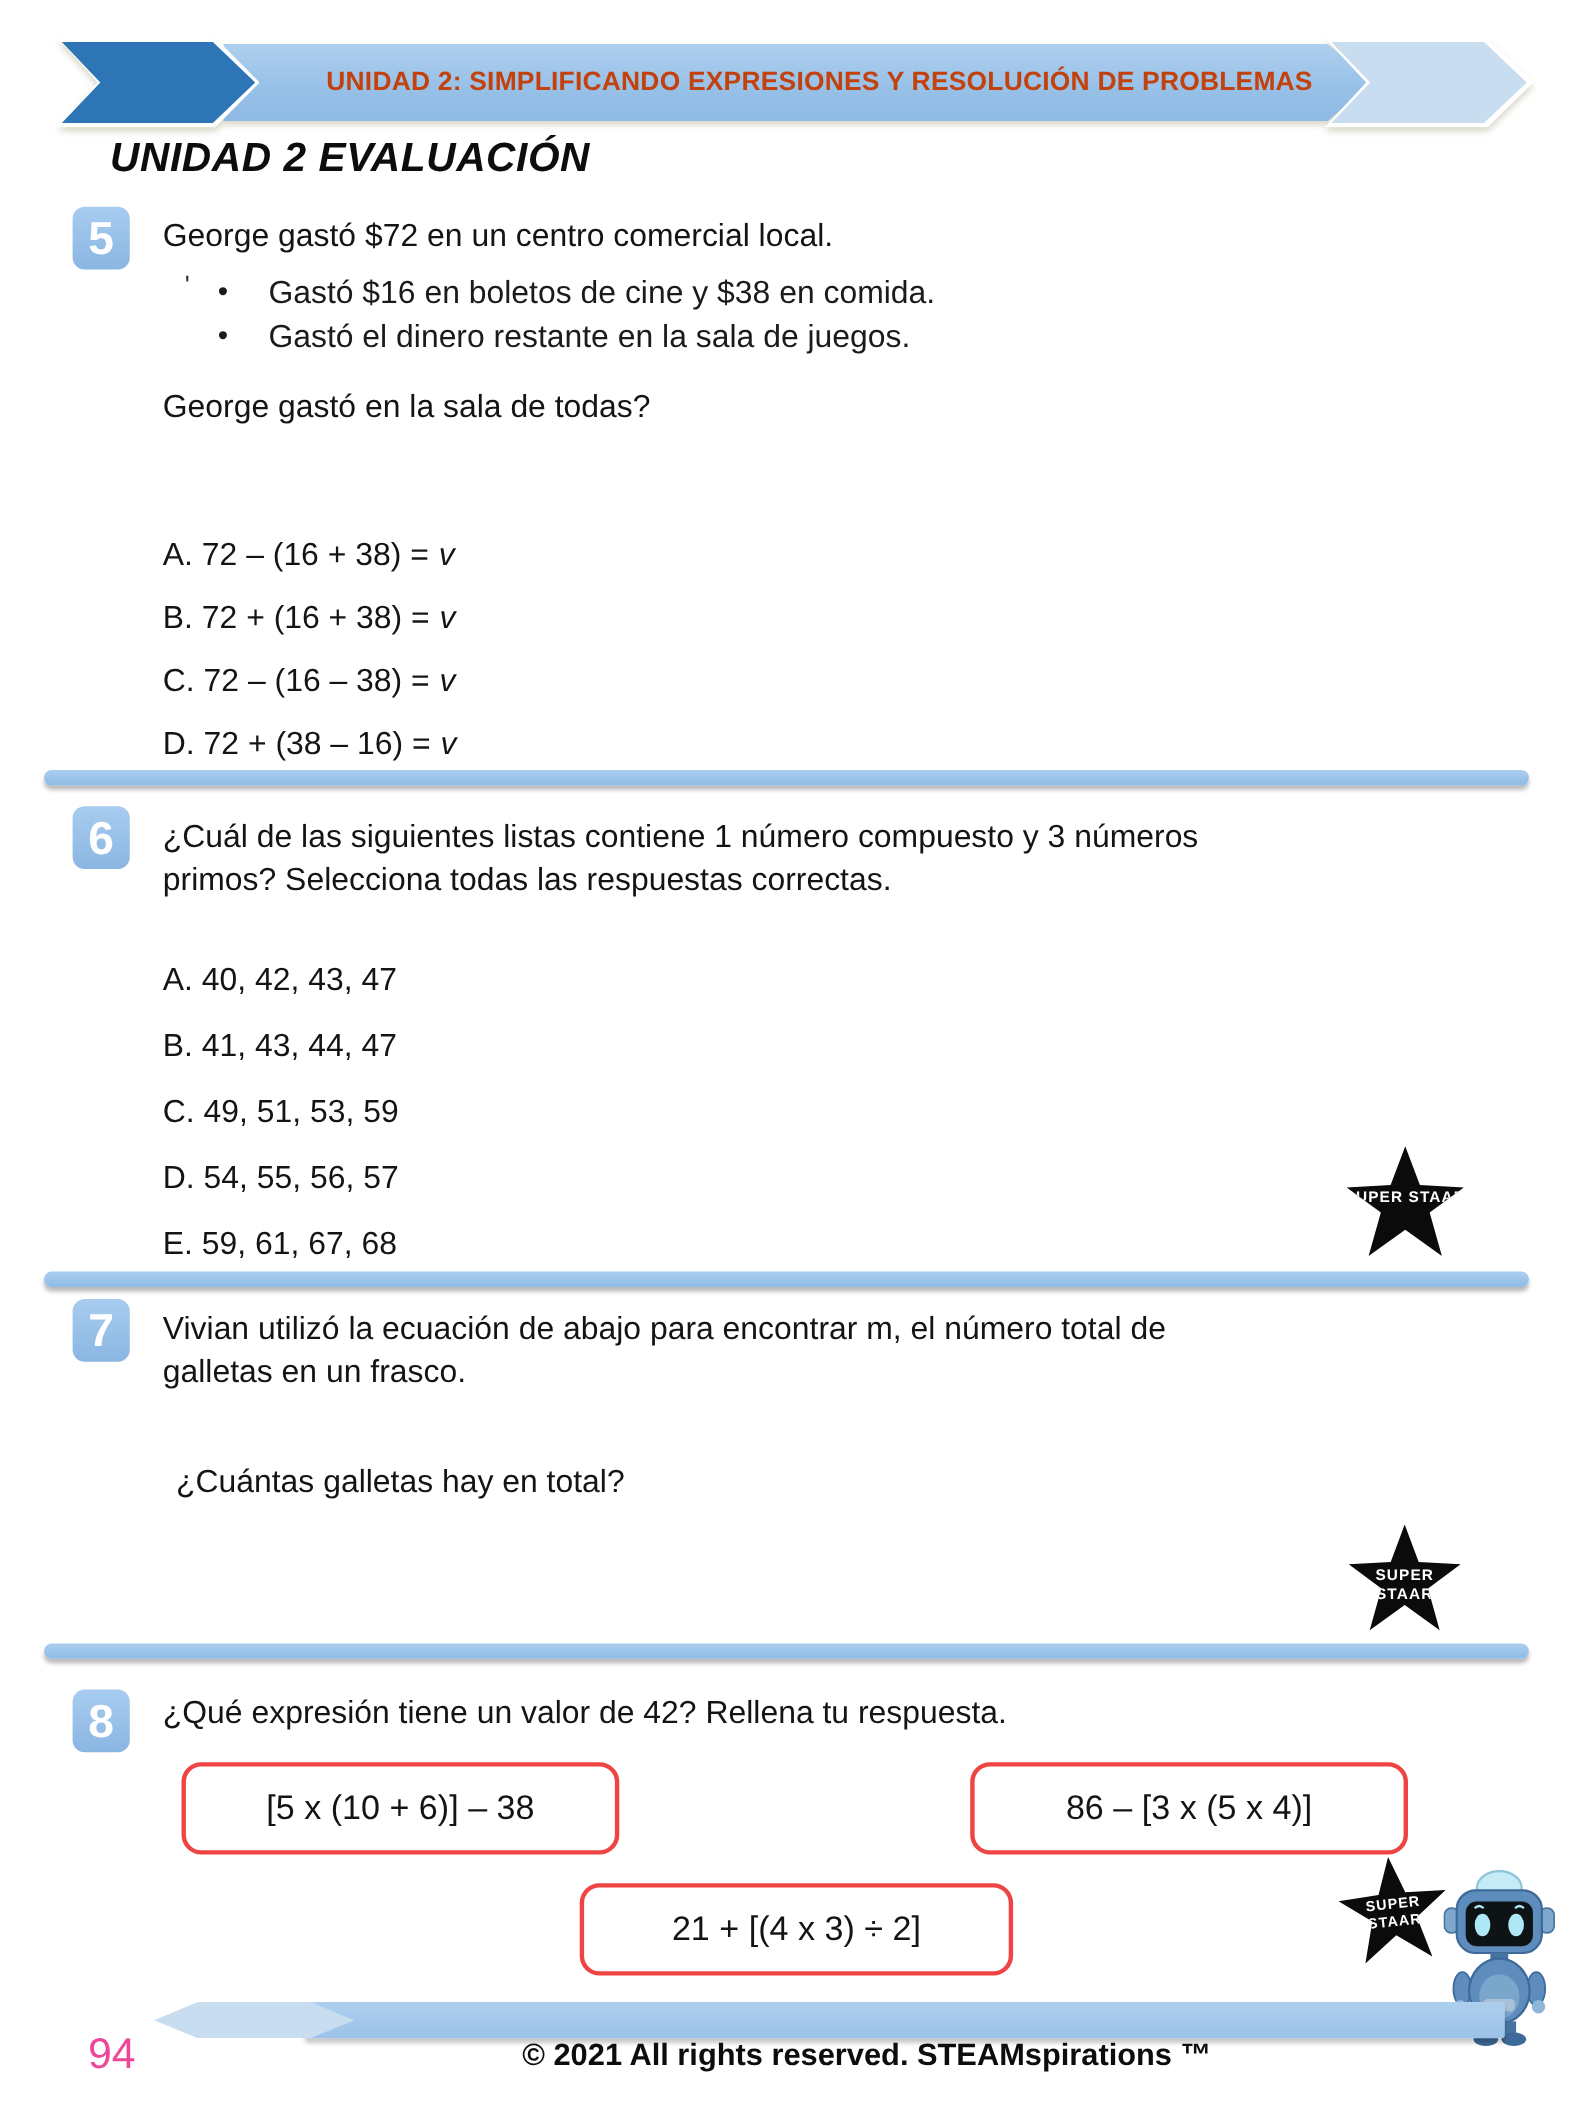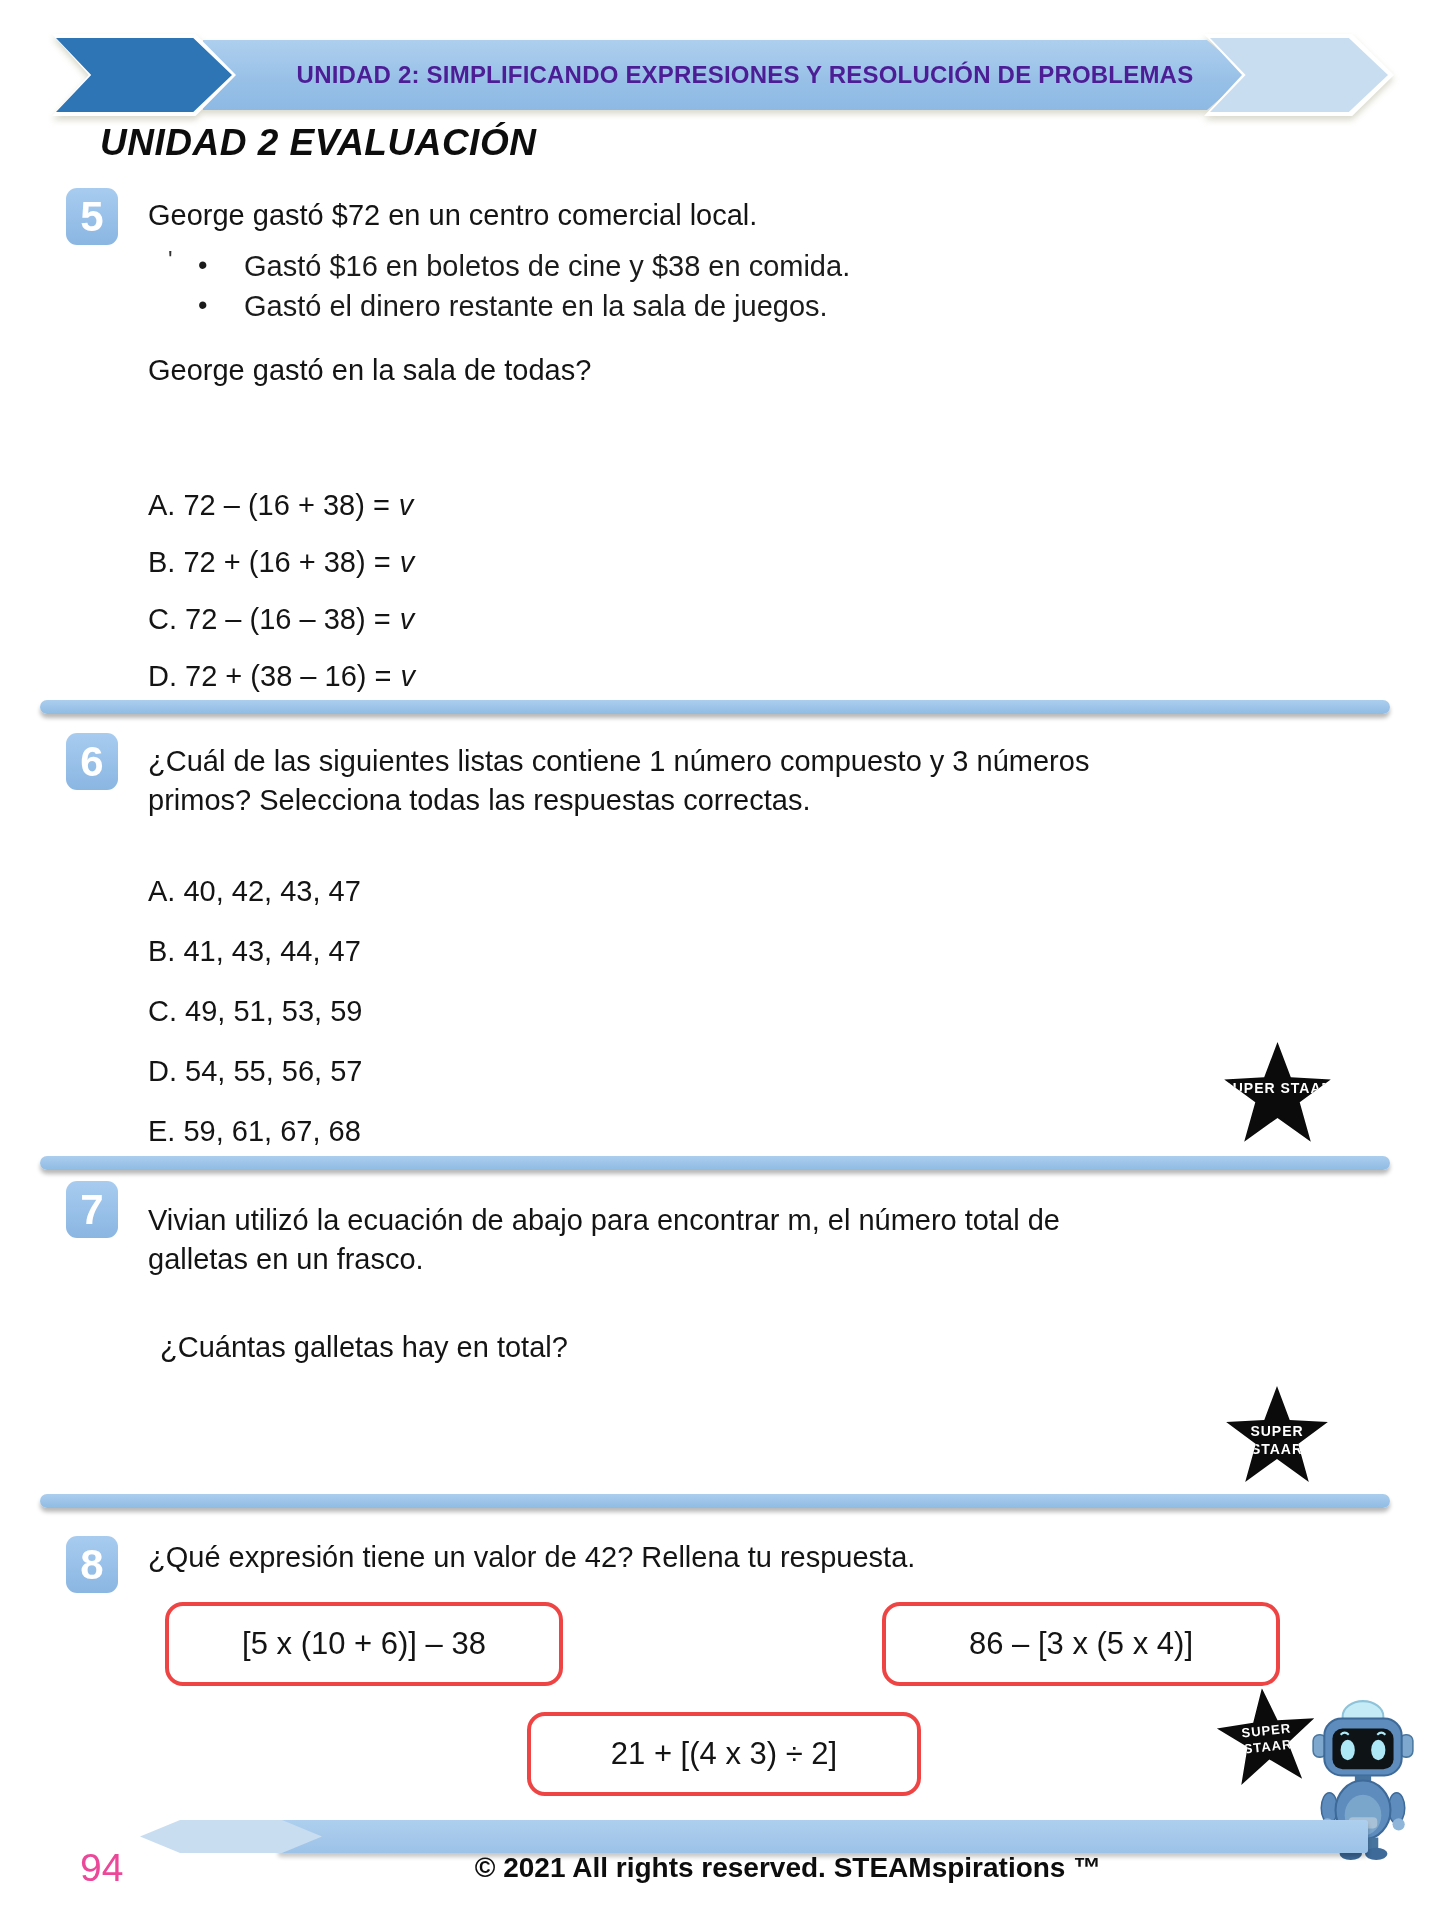--- a/index.html
+++ b/index.html
@@ -17,21 +17,21 @@
   .chev{position:absolute;clip-path:polygon(0% 0%,78% 0%,100% 50%,78% 100%,0% 100%,20% 50%);}
   .chev-halo{position:absolute;background:#ffffff;clip-path:polygon(0% 0%,78% 0%,100% 50%,78% 100%,0% 100%,20% 50%);}
   .banner-main{
     position:absolute;left:203px;top:40px;width:1044px;height:70px;
     background:linear-gradient(180deg,#aecfee 0%,#97c0e7 60%,#8db9e3 100%);
     clip-path:polygon(0 0,calc(100% - 40px) 0,100% 50%,calc(100% - 40px) 100%,0 100%);
   }
   .banner-title{
     position:absolute;left:255px;top:40px;width:980px;height:70px;
     display:flex;align-items:center;justify-content:center;
-    color:#4c1d95;font-weight:bold;font-size:24px;letter-spacing:.2px;white-space:nowrap;
+    color:#c2410c;font-weight:bold;font-size:24px;letter-spacing:.2px;white-space:nowrap;
   }
   
   .page-heading{
     position:absolute;left:100px;top:122px;
     font-style:italic;font-weight:bold;font-size:37px;color:#0d0d0d;letter-spacing:.5px;
   }
   .qnum{
     position:absolute;width:52px;height:57px;border-radius:11px;
     background:linear-gradient(180deg,#a8ccf0 0%,#8ab6e2 100%);
     color:#ffffff;font-weight:bold;font-size:42px;
@@ -151,21 +151,21 @@
       <span class="line">SUPER</span>
       <span class="line">STAAR</span>
     </div>
   </div>
 
   <div class="divider" style="top:1156px;"></div>
 
   <div class="qnum" style="left:66px;top:1181px;">
     <span>7</span>
   </div>
-  <div class="txt" style="left:148px;top:1189px;margin-top:12px;">
+  <div class="txt" style="left:148px;top:1189px;">
     <span class="line">Vivian utilizó la ecuación de abajo para encontrar m, el número total de</span>
     <span class="line">galletas en un frasco.</span>
   </div>
   <div class="txt" style="left:160px;top:1328px;">¿Cuántas galletas hay en total?</div>
 
   <div class="star" style="left:1224px;top:1386px;width:106px;height:100px;">
     <div class="star-label">
       <span class="line">SUPER</span>
       <span class="line">STAAR</span>
     </div>

